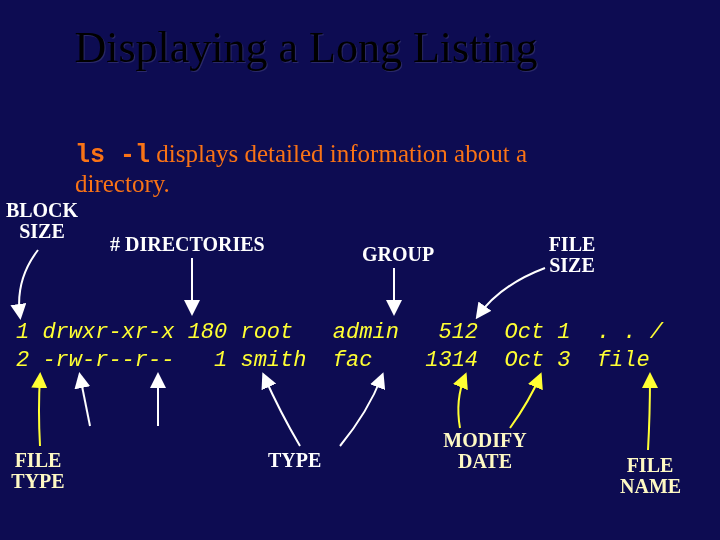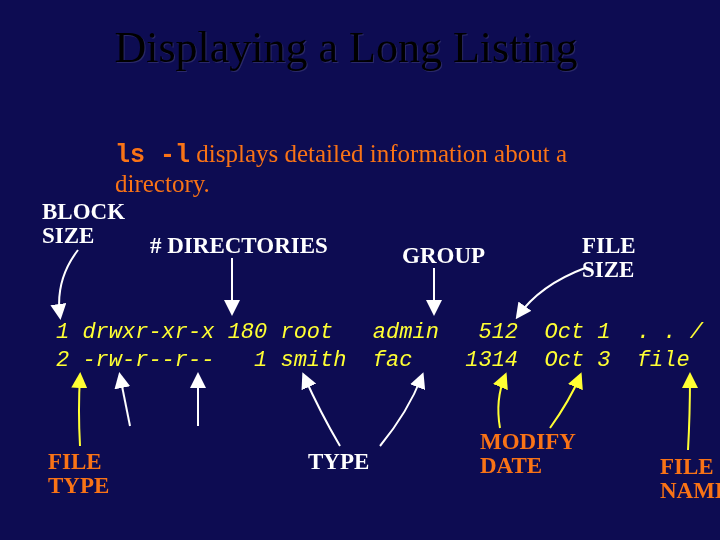--- a/index.html
+++ b/index.html
@@ -10,21 +10,20 @@
     background: #0d0c52;
     font-family: "Times New Roman", Times, serif;
     color: #fff;
     overflow: hidden;
     position: relative;
   }
   .slide {
     position: relative;
     width: 612px;
     height: 540px;
-    margin-left: 40px;
   }
   .title {
     position: absolute;
     top: 22px;
     left: 0;
     right: 0;
     text-align: center;
     color: #000;
     font-size: 44px;
     font-weight: 400;
@@ -39,25 +38,25 @@
   }
   .desc .cmd {
     font-family: "Courier New", Courier, monospace;
     font-weight: bold;
   }
   .label {
     position: absolute;
     font-family: "Times New Roman", serif;
     font-weight: bold;
     color: #fff;
-    font-size: 23px;
+    font-size: 20px;
     line-height: 1.05;
-    text-align: left;
+    text-align: center;
   }
-  .label.yellow { color: #f97316; }
+  .label.yellow { color: #fef9c3; }
   .mono-row {
     position: absolute;
     font-family: "Courier New", Courier, monospace;
     color: #ffff33;
     font-size: 22px;
     white-space: pre;
     letter-spacing: 0;
     font-style: italic;
   }
   svg.arrows {

